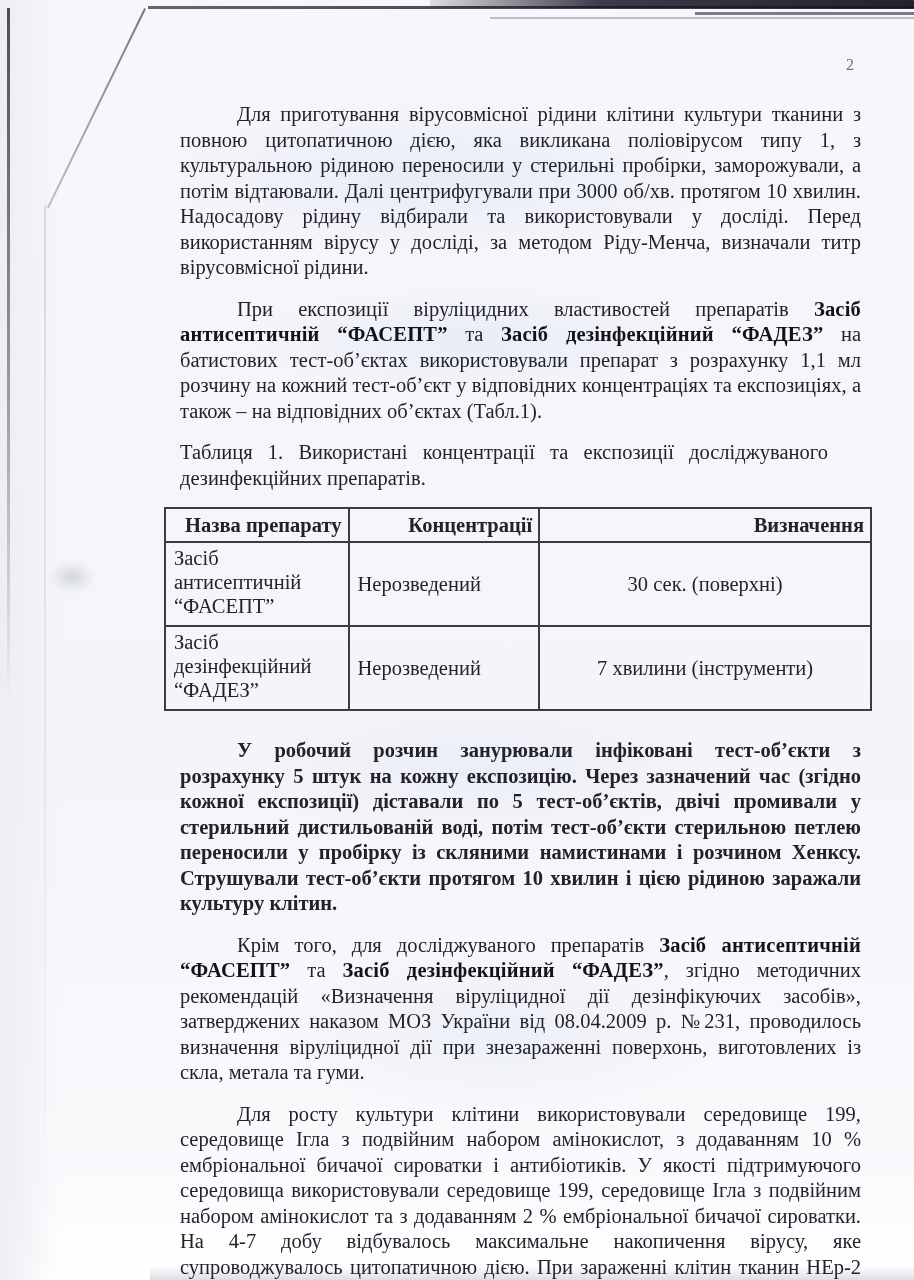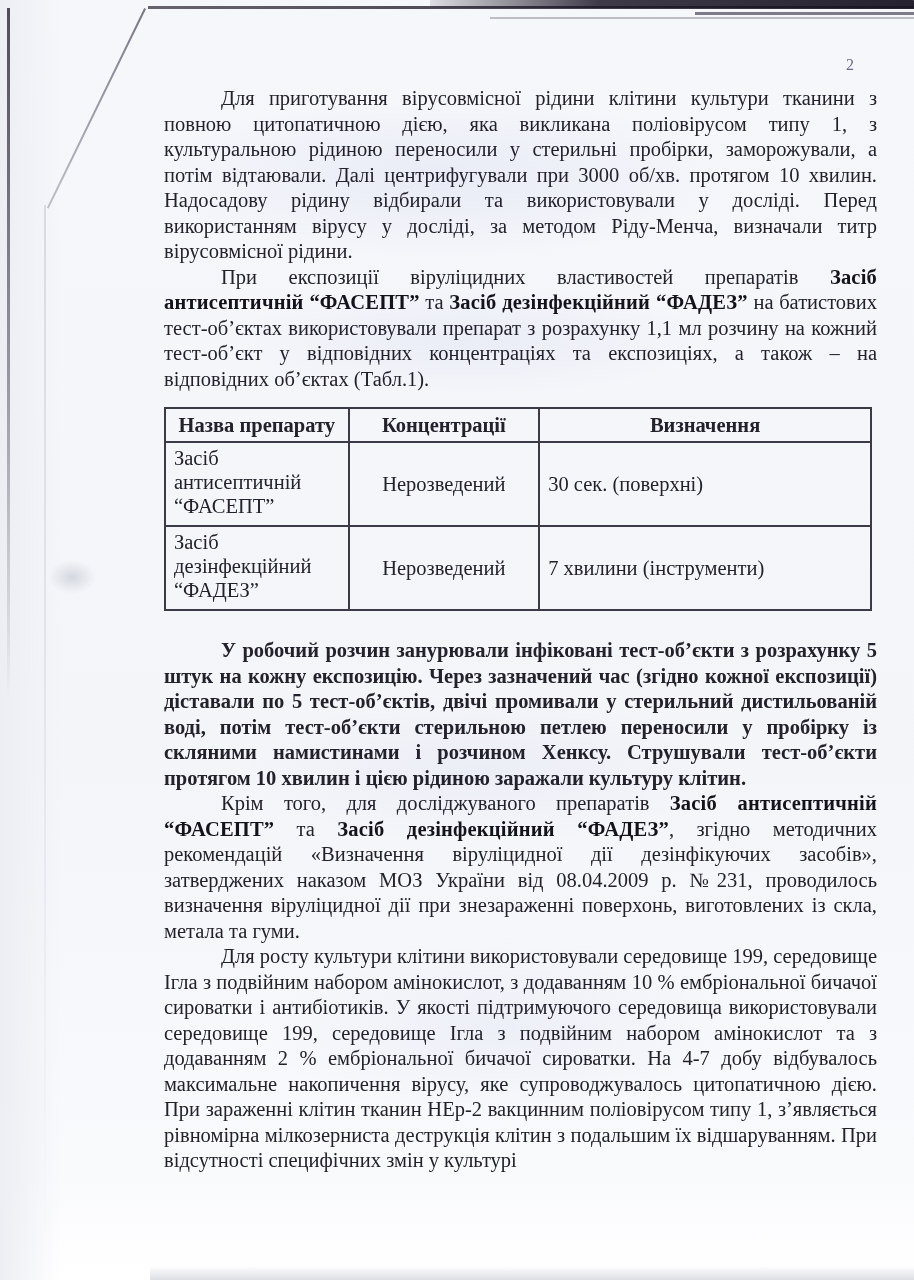--- a/index.html
+++ b/index.html
@@ -37,33 +37,33 @@
   .bleed-2{left:210px;top:280px;width:520px;height:120px;
     background:radial-gradient(ellipse,rgba(100,120,200,.08),rgba(100,120,200,0) 65%);}
   .bleed-3{left:240px;top:930px;width:520px;height:200px;
     background:radial-gradient(ellipse,rgba(100,120,200,.07),rgba(100,120,200,0) 65%);}
   .bleed-4{left:220px;top:690px;width:520px;height:160px;
     background:radial-gradient(ellipse,rgba(100,120,200,.06),rgba(100,120,200,0) 65%);}
 
   .page-number{position:absolute;left:846px;top:56px;font-size:16px;color:#6a6e85;}
 
   .content{position:absolute;left:164px;top:86px;width:713px;font-size:20.5px;line-height:25.5px;}
-  .content p{margin:0;text-align:justify;text-indent:57px;}
+  .content p{margin:16px;text-align:justify;text-indent:57px;}
   .content p b{color:#14131c;letter-spacing:.2px;}
 
   .caption{margin:13px auto 0;max-width:648px;text-align:center;text-indent:0 !important;}
 
   table.prep{width:708px;border-collapse:collapse;margin-top:15px;
     border:2.5px solid #3c3a46;}
   table.prep th,table.prep td{border:2px solid #3c3a46;font-size:20.5px;line-height:24px;
     padding:3px 8px;}
-  table.prep th{font-weight:bold;text-align:center;padding:4px 6px;}
+  table.prep th{font-weight:bold;text-align:right;padding:4px 6px;}
   td.c-name{width:26%;text-align:left;vertical-align:top;padding:4px 8px 6px 8px;}
-  td.c-conc{width:27%;text-align:center;vertical-align:middle;}
-  td.c-expo{width:47%;text-align:left;vertical-align:middle;}
+  td.c-conc{width:27%;text-align:left;vertical-align:middle;}
+  td.c-expo{width:47%;text-align:center;vertical-align:middle;}
   tr.data-row td{height:76px;}
 
   .after-table{margin-top:27px !important;font-weight:bold;}
 </style>
 </head>
 <body>
 
 <div class="sheet">
 
   <div class="edge-shade"></div>
@@ -83,20 +83,21 @@
   <div class="artifact bleed-4"></div>
 
   <div class="page-number">2</div>
 
   <div class="content">
 
     <p><span>Для приготування вірусовмісної рідини клітини культури тканини з повною цитопатичною дією, яка викликана поліовірусом типу 1, з культуральною рідиною переносили у стерильні пробірки, заморожували, а потім відтаювали.  Далі центрифугували при 3000 об/хв. протягом 10 хвилин. Надосадову рідину відбирали  та використовували у досліді. Перед використанням вірусу у досліді, за методом Ріду-Менча,  визначали титр вірусовмісної рідини.</span></p>
 
     <p><span>При експозиції віруліцидних властивостей препаратів </span><b>Засіб антисептичній “ФАСЕПТ”</b><span>  та </span><b>Засіб дезінфекційний “ФАДЕЗ”</b><span> на батистових тест-об’єктах використовували препарат з розрахунку 1,1 мл розчину на кожний тест-об’єкт у відповідних концентраціях та експозиціях, а також – на відповідних об’єктах (Табл.1).</span></p>
 
+    <p class="caption">Таблиця 1. Використані концентрації та експозиції досліджуваного дезинфекційних препаратів.</p>
 
     <table class="prep">
       <thead>
         <tr>
           <th>Назва препарату</th>
           <th>Концентрації</th>
           <th>Визначення</th>
         </tr>
       </thead>
       <tbody>

